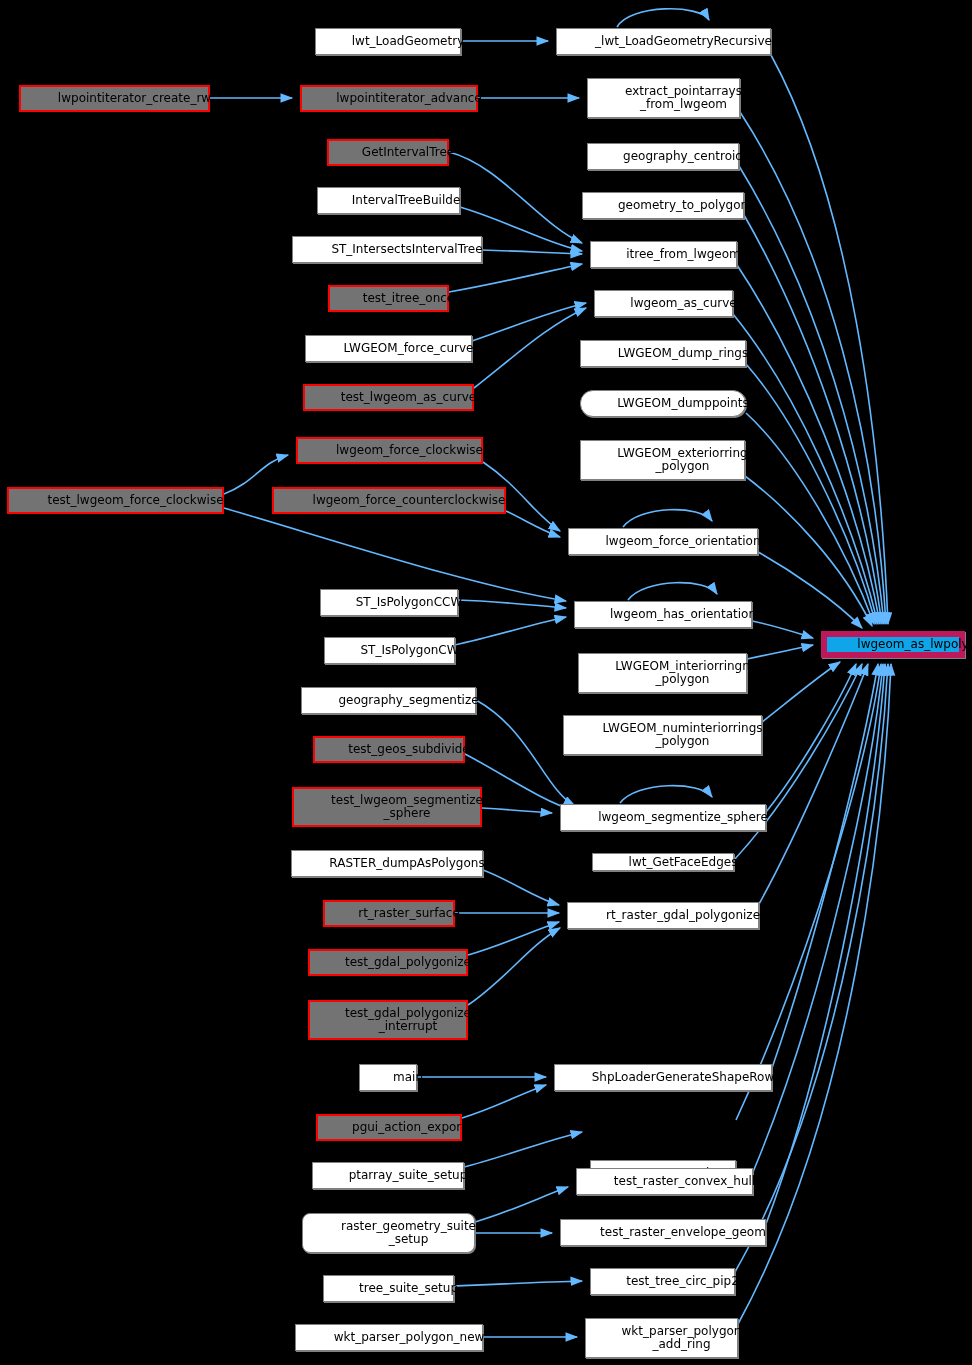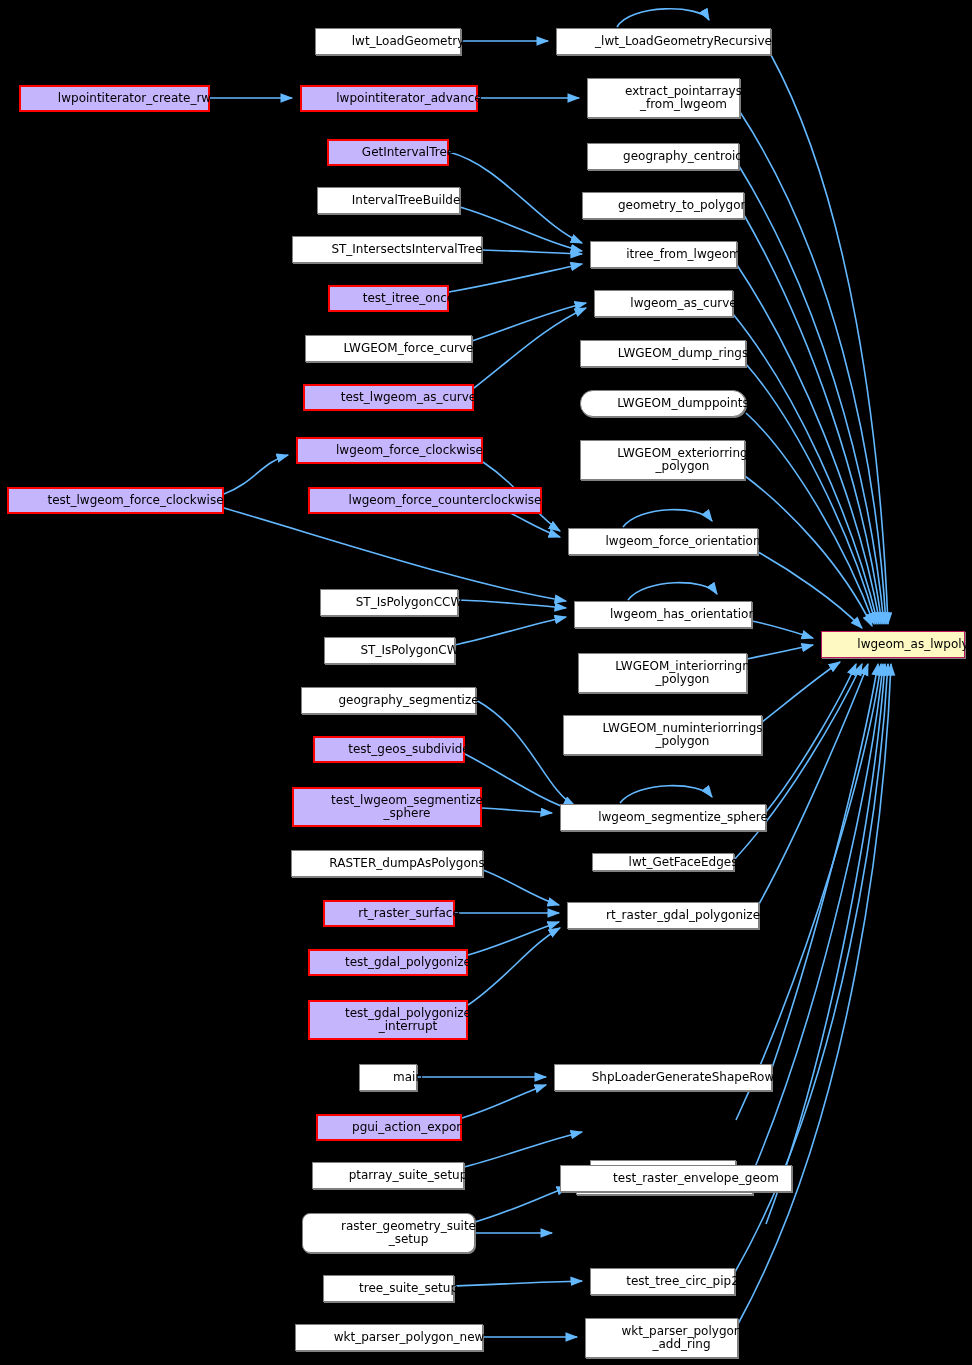--- a/index.html
+++ b/index.html
@@ -3,22 +3,22 @@
 <meta charset="utf-8">
 <style>
   html,body{margin:0;padding:0;background:#000;}
   #canvas{position:relative;width:972px;height:1365px;background:#000;overflow:hidden;
           font-family:"DejaVu Sans","Liberation Sans",sans-serif;}
   svg#edges{position:absolute;left:0;top:0;width:972px;height:1365px;}
   .node{position:absolute;box-sizing:border-box;display:flex;align-items:center;
         justify-content:center;text-align:center;line-height:1.05;
         font-size:12px;color:#000;white-space:pre;padding-left:40px;}
   .node.plain{background:#ffffff;border:1px solid #808080;box-shadow:1px 1px 0 0 #808080;}
-  .node.red{background:#c4b5fd;border:2px solid #ff0000;}
-  .node.target{background:#fef9c3;border:1px solid #be185d;box-shadow:1px 1px 0 0 #808080;}
+  .node.red{background:#737373;border:2px solid #ff0000;}
+  .node.target{background:#0ea5e9;border:6px solid #be185d;box-shadow:1px 1px 0 0 #808080;}
 </style>
 </head>
 <body>
 
 <div id="canvas">
   <svg id="edges" viewBox="0 0 972 1365" xmlns="http://www.w3.org/2000/svg">
     <defs>
       <marker id="arrow" markerWidth="9" markerHeight="9" refX="7.2" refY="3" orient="auto" markerUnits="strokeWidth">
         <path d="M0,0 L8,3 L0,6 z" fill="#63b8ff"></path>
       </marker>
@@ -86,21 +86,21 @@
       <div class="node red" style="left: 19px; top: 85px; width: 191px; height: 27px;">lwpointiterator_create_rw</div>
       <div class="node red" style="left: 300px; top: 85px; width: 178px; height: 27px;">lwpointiterator_advance</div>
       <div class="node red" style="left: 327px; top: 139px; width: 122px; height: 27px;">GetIntervalTree</div>
       <div class="node plain" style="left: 317px; top: 187px; width: 143px; height: 27px;">IntervalTreeBuilder</div>
       <div class="node plain" style="left: 292px; top: 236px; width: 190px; height: 27px;">ST_IntersectsIntervalTree</div>
       <div class="node red" style="left: 328px; top: 285px; width: 121px; height: 27px;">test_itree_once</div>
       <div class="node plain" style="left: 305px; top: 335px; width: 167px; height: 27px;">LWGEOM_force_curve</div>
       <div class="node red" style="left: 303px; top: 384px; width: 171px; height: 27px;">test_lwgeom_as_curve</div>
       <div class="node red" style="left: 296px; top: 437px; width: 187px; height: 27px;">lwgeom_force_clockwise</div>
       <div class="node red" style="left: 7px; top: 487px; width: 217px; height: 27px;">test_lwgeom_force_clockwise</div>
-      <div class="node red" style="left: 272px; top: 487px; width: 234px; height: 27px; margin-left: 36px;">lwgeom_force_counterclockwise</div>
+      <div class="node red" style="left: 272px; top: 487px; width: 234px; height: 27px;">lwgeom_force_counterclockwise</div>
       <div class="node plain" style="left: 320px; top: 589px; width: 138px; height: 27px;">ST_IsPolygonCCW</div>
       <div class="node plain" style="left: 324px; top: 637px; width: 131px; height: 27px;">ST_IsPolygonCW</div>
       <div class="node plain" style="left: 301px; top: 687px; width: 175px; height: 27px;">geography_segmentize</div>
       <div class="node red" style="left: 313px; top: 736px; width: 152px; height: 27px;">test_geos_subdivide</div>
       <div class="node red" style="left: 292px; top: 787px; width: 190px; height: 40px;">test_lwgeom_segmentize
 _sphere</div>
       <div class="node plain" style="left: 291px; top: 850px; width: 192px; height: 27px;">RASTER_dumpAsPolygons</div>
       <div class="node red" style="left: 323px; top: 900px; width: 132px; height: 27px;">rt_raster_surface</div>
       <div class="node red" style="left: 308px; top: 949px; width: 160px; height: 27px;">test_gdal_polygonize</div>
       <div class="node red" style="left: 308px; top: 1000px; width: 160px; height: 40px;">test_gdal_polygonize
@@ -128,19 +128,19 @@
       <div class="node plain" style="left: 578px; top: 653px; width: 169px; height: 40px;">LWGEOM_interiorringn
 _polygon</div>
       <div class="node plain" style="left: 563px; top: 715px; width: 199px; height: 40px;">LWGEOM_numinteriorrings
 _polygon</div>
       <div class="node plain" style="left: 560px; top: 804px; width: 206px; height: 27px;">lwgeom_segmentize_sphere</div>
       <div class="node plain" style="left: 592px; top: 853px; width: 142px; height: 18px; text-align: center;">lwt_GetFaceEdges</div>
       <div class="node plain" style="left: 567px; top: 902px; width: 192px; height: 27px;">rt_raster_gdal_polygonize</div>
       <div class="node plain" style="left: 554px; top: 1064px; width: 218px; height: 27px;">ShpLoaderGenerateShapeRow</div>
       <div class="node plain" style="left: 590px; top: 1115px; width: 146px; height: 27px; margin-top: 45px;">test_ptarray_isccw</div>
       <div class="node plain" style="left: 576px; top: 1168px; width: 177px; height: 27px;">test_raster_convex_hull</div>
-      <div class="node plain" style="left: 560px; top: 1165px; width: 232px; height: 27px;">test_raster_envelope_geom</div>
+      <div class="node plain" style="left: 560px; top: 1219px; width: 206px; height: 27px;">test_raster_envelope_geom</div>
       <div class="node plain" style="left: 590px; top: 1268px; width: 145px; height: 27px;">test_tree_circ_pip2</div>
       <div class="node plain" style="left: 585px; top: 1318px; width: 153px; height: 40px;">wkt_parser_polygon
 _add_ring</div>
       <div class="node target" style="left: 821px; top: 631px; width: 144px; height: 27px;">lwgeom_as_lwpoly</div>
     </div>
 </div>
 
 </body></html>

